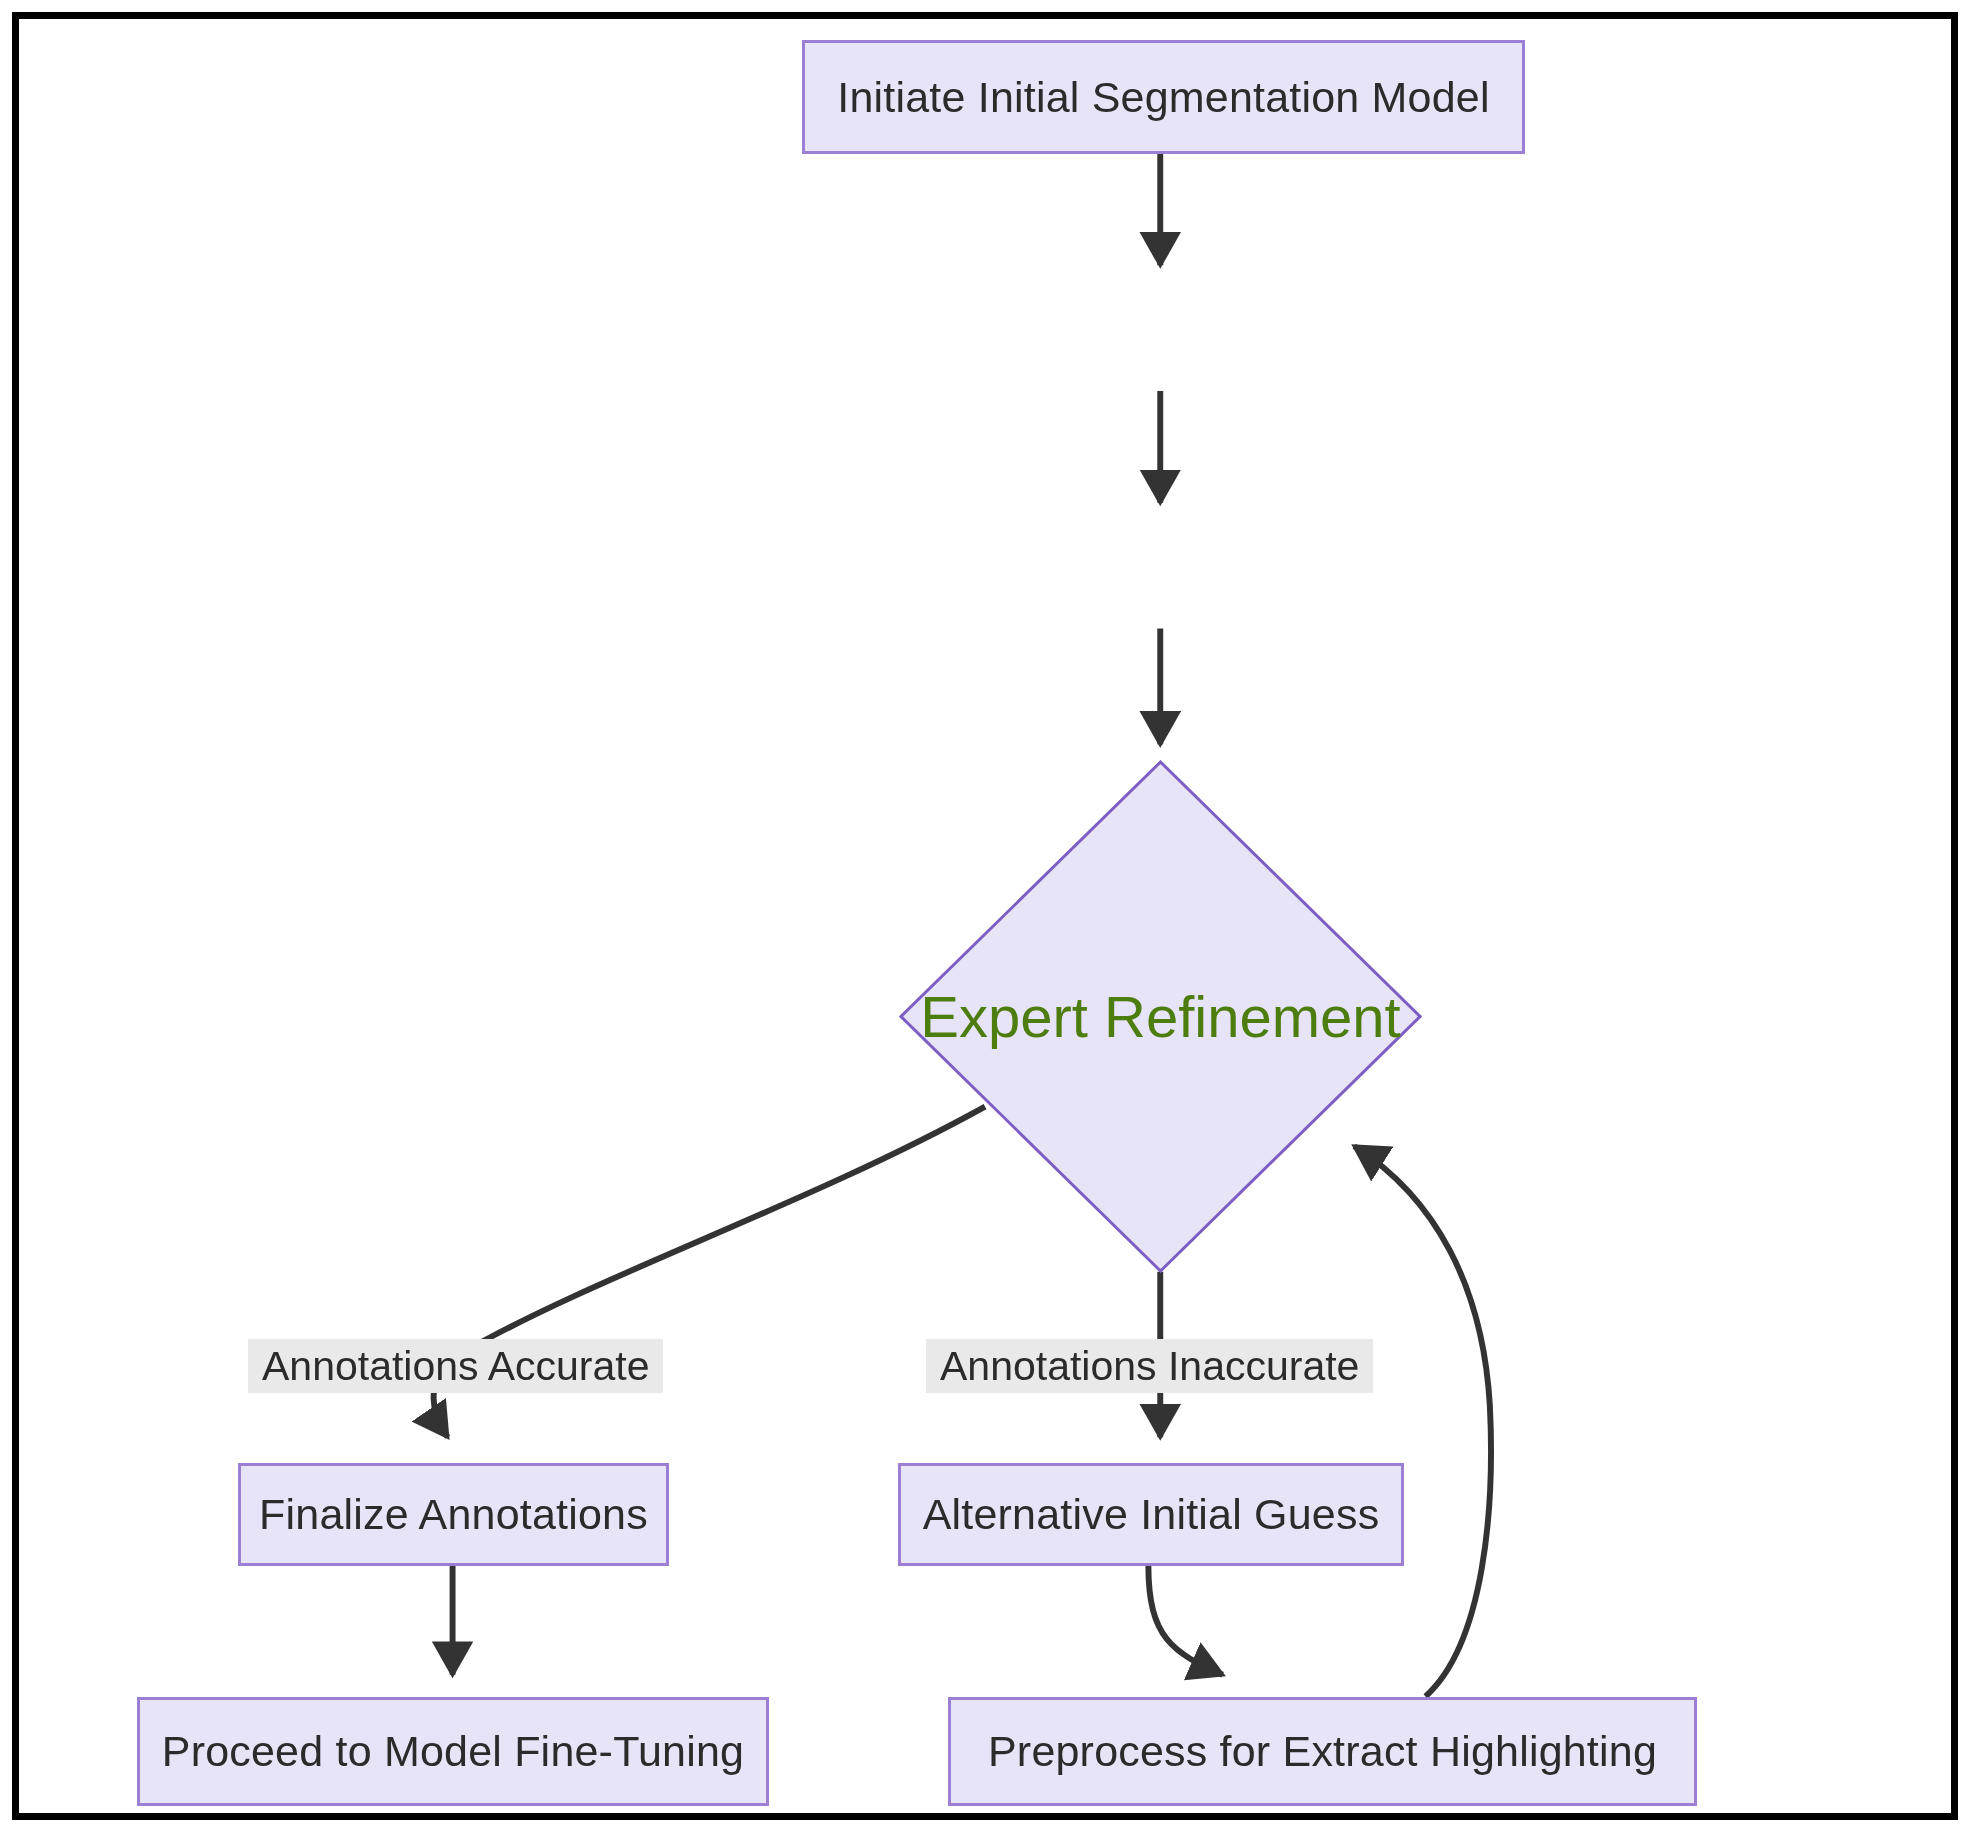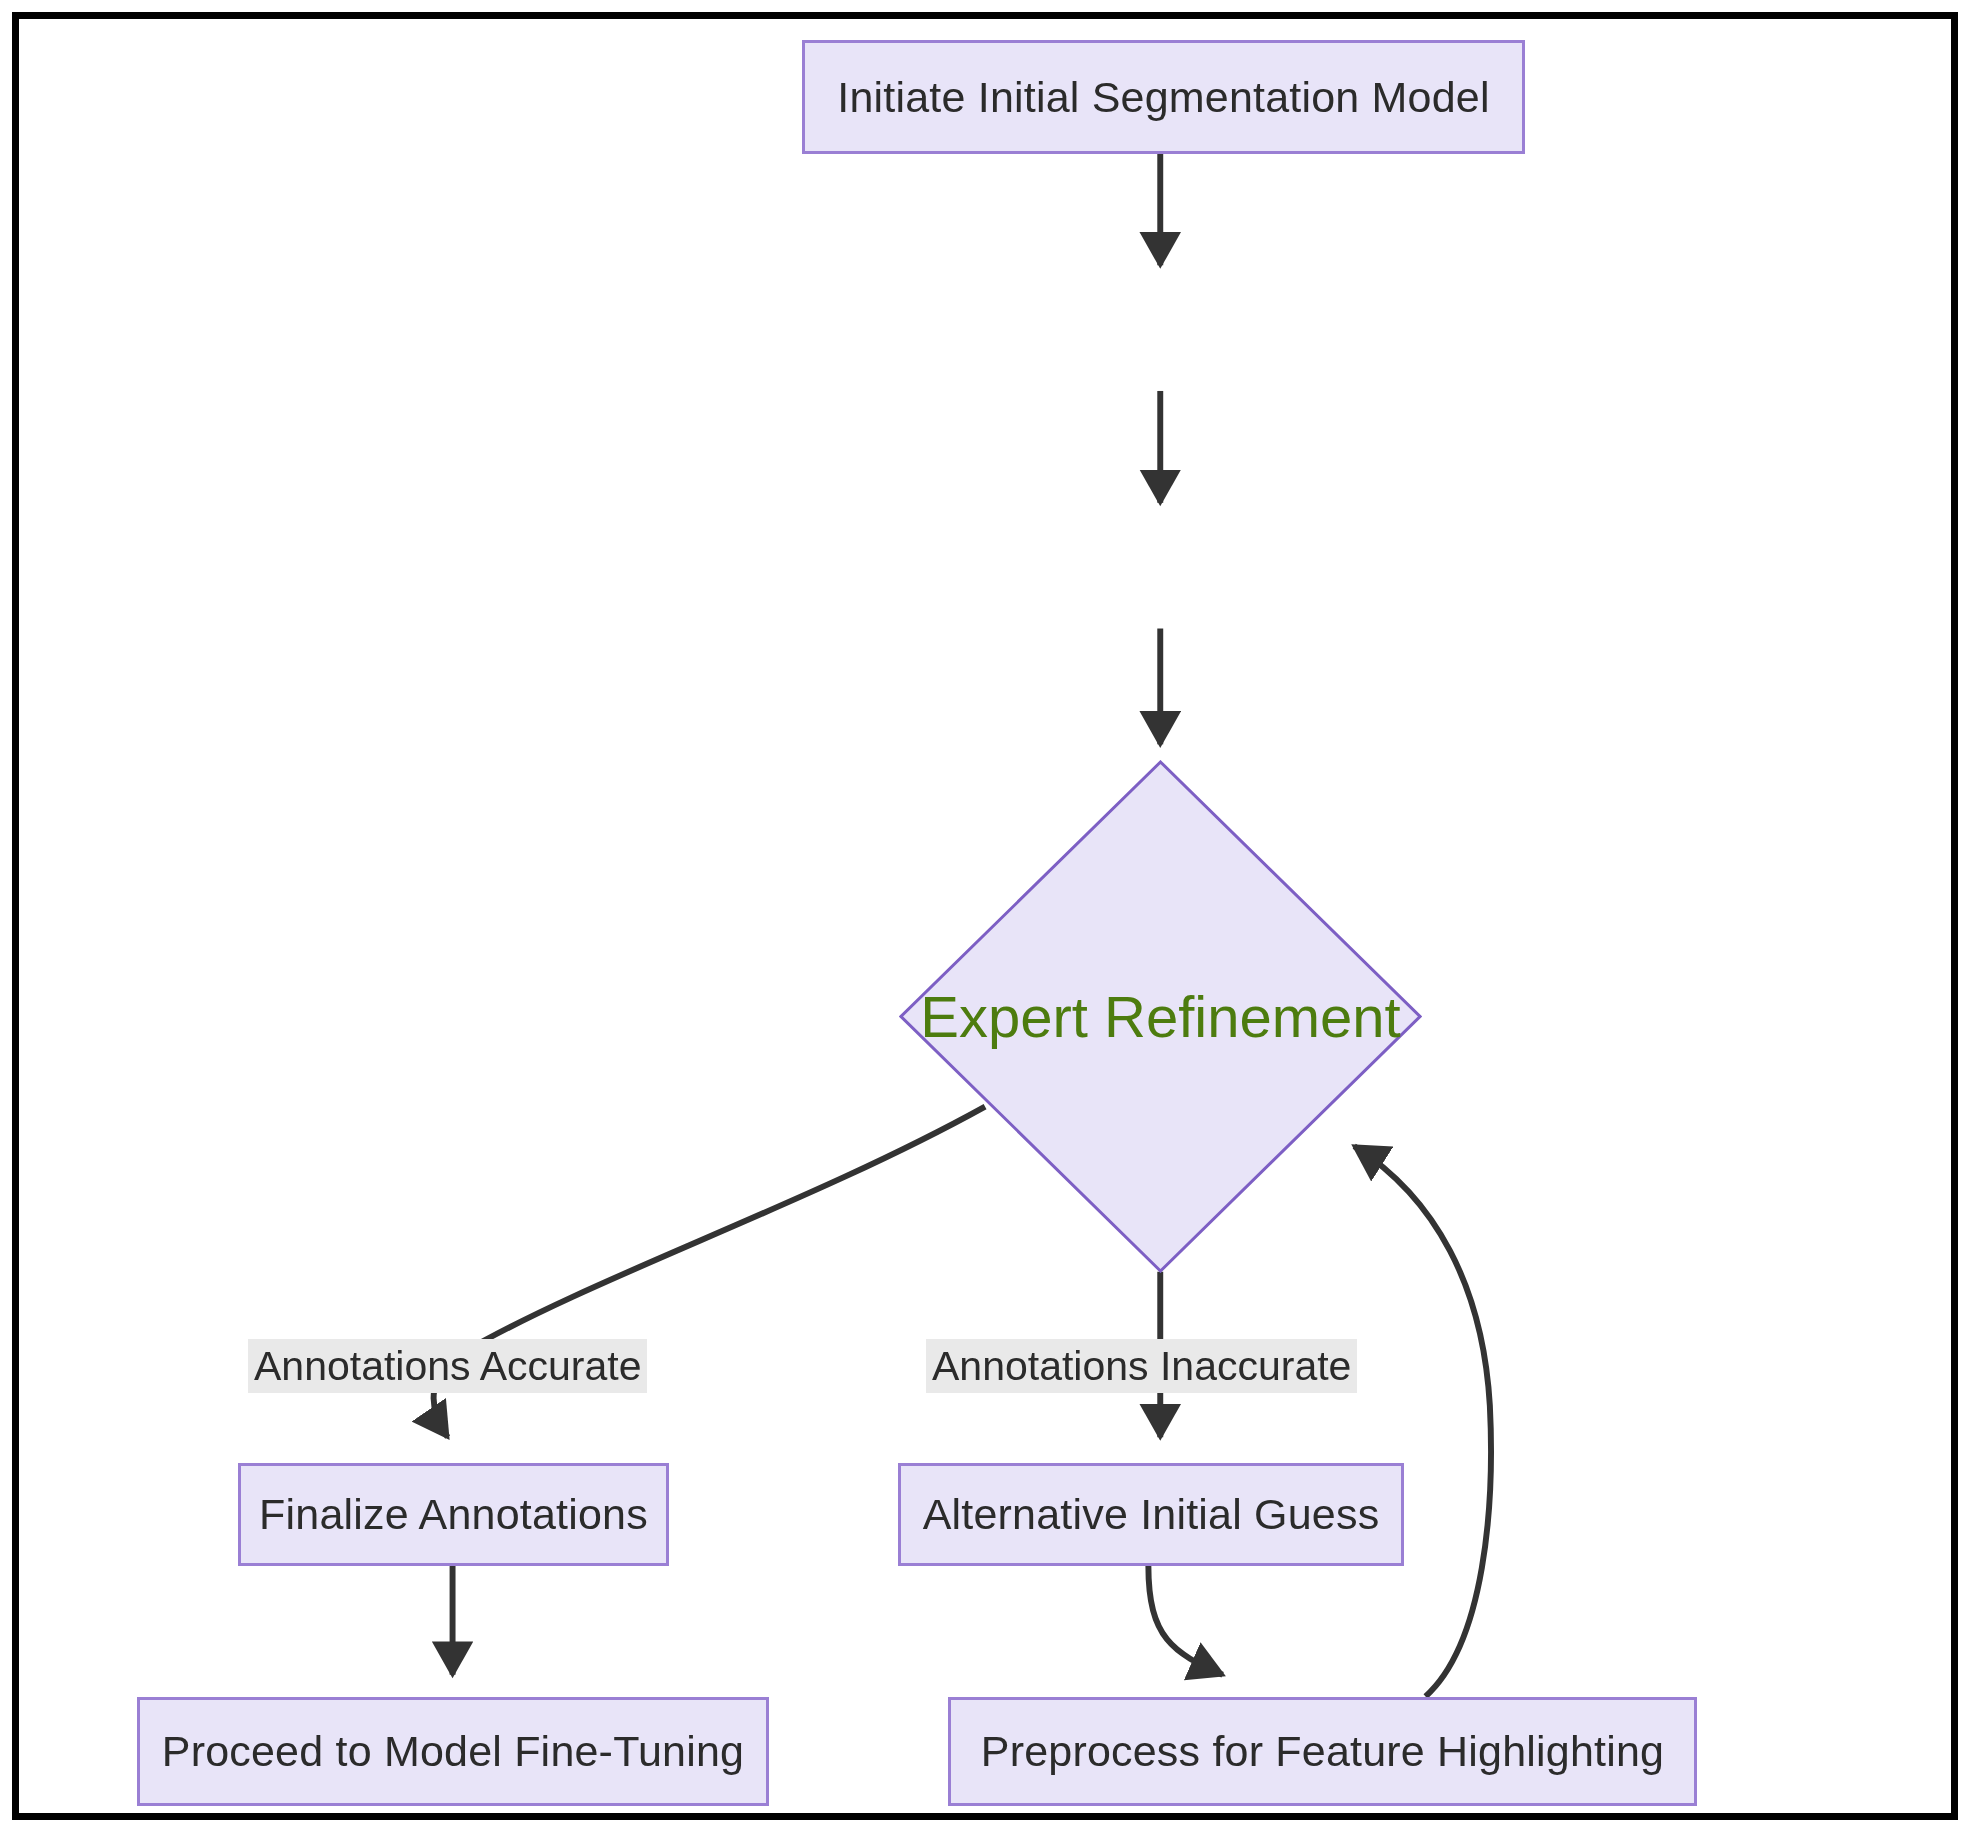--- a/index.html
+++ b/index.html
@@ -75,21 +75,21 @@
     font-size: 58px;
     white-space: nowrap;
     line-height: 1;
   }
   .edge-label {
     position: absolute;
     background: #e9e9e9;
     color: #2b2b2b;
     font-size: 41px;
     line-height: 1.18;
-    padding: 3px 6px;
+    padding: 3px 14px;
     white-space: nowrap;
     box-sizing: border-box;
   }
 </style>
 </head>
 <body>
 
 <div id="canvas">
 
   <div id="frame-border"></div>
@@ -153,21 +153,21 @@
 
   <div class="node" style="left:898px; top:1463px; width:506px; height:103px;">
     <span class="node-label">Alternative Initial Guess</span>
   </div>
 
   <div class="node" style="left:137px; top:1697px; width:632px; height:109px;">
     <span class="node-label">Proceed to Model Fine-Tuning</span>
   </div>
 
   <div class="node" style="left:948px; top:1697px; width:749px; height:109px;">
-    <span class="node-label">Preprocess for Feature Highlighting</span>
+    <span class="node-label">Preprocess for Extract Highlighting</span>
   </div>
 
   <div class="edge-label" style="left:248px; top:1339px;">Annotations Accurate</div>
 
   <div class="edge-label" style="left:926px; top:1339px;">Annotations Inaccurate</div>
 
 </div>
 
 
 </body></html>

